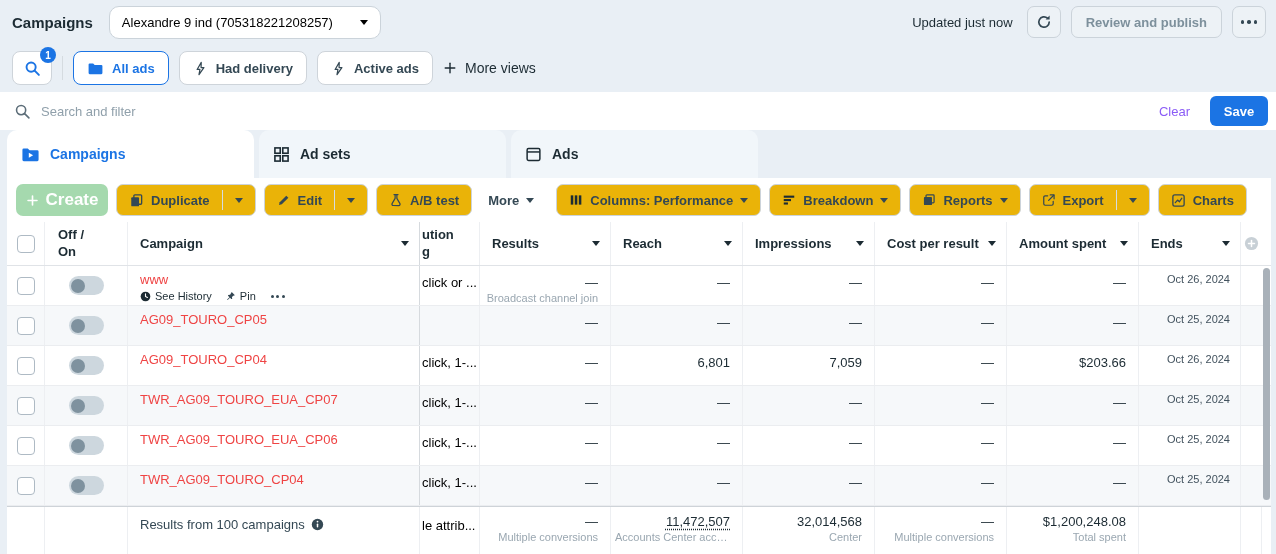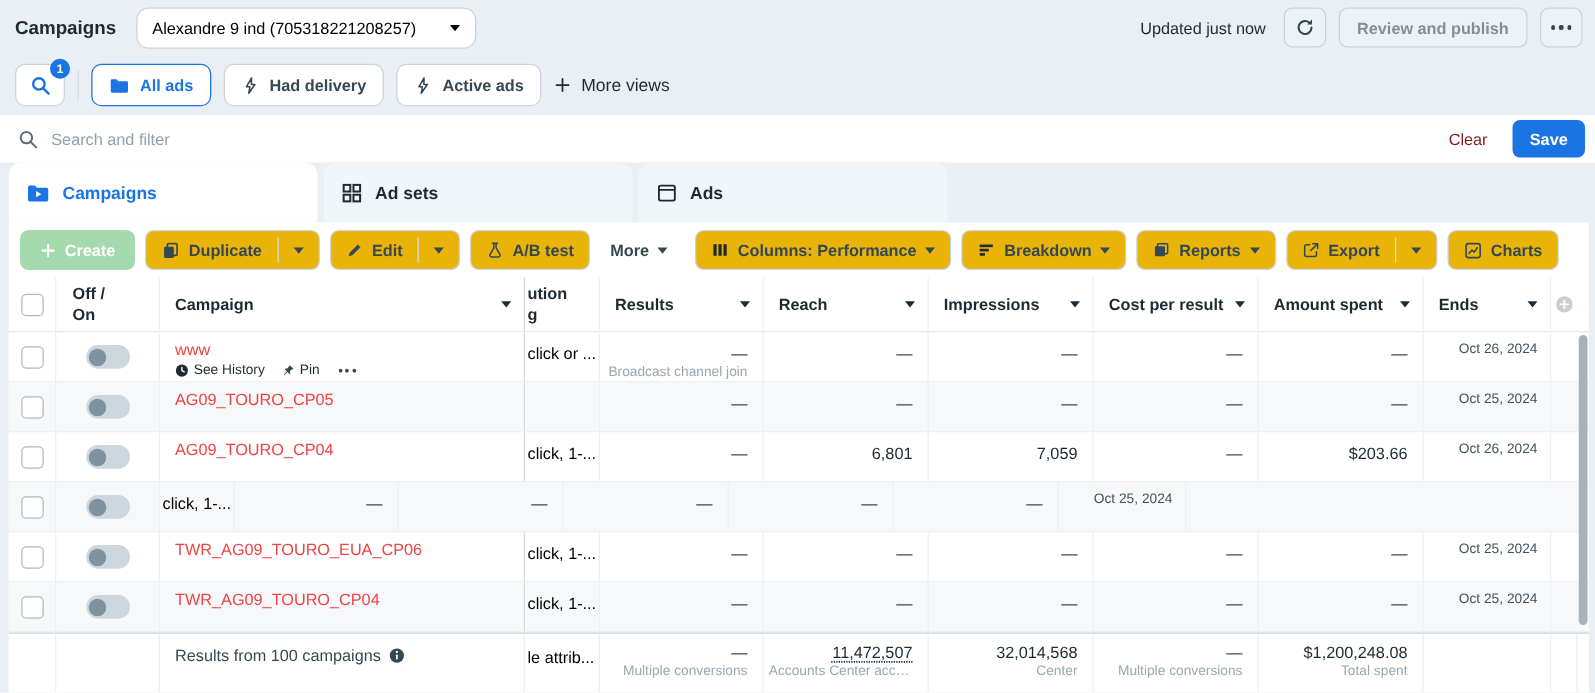--- a/index.html
+++ b/index.html
@@ -27,37 +27,37 @@
   .chip.active { border-color:#1b74e4; color:#1b74e4; }
   .badge { position:absolute; top:-5px; right:-5px; width:16px; height:16px; border-radius:50%; background:#1b74e4; color:#fff; font-size:10px; font-weight:bold; display:flex; align-items:center; justify-content:center; }
   .vdiv { width:1px; height:24px; background:#d5dbe0; }
   .textbtn { display:flex; align-items:center; gap:8px; font-size:14px; font-weight:400; color:#1c2b33; background:none; border:none; cursor:pointer; white-space:nowrap; }
   .date-btn { margin-left:auto; height:36px; border:1px solid #c4cfd8; border-radius:8px; background:#edf3f8; display:flex; align-items:center; gap:8px; padding:0 12px; font-size:13.5px; font-weight:600; color:#1c2b33; cursor:pointer; white-space:nowrap; }
 
   
   .searchrow { position:absolute; top:92px; left:0; right:0; height:38px; background:#fff; display:flex; align-items:center; padding:0 8px 0 14px; gap:10px; }
   .searchrow input { flex:1; border:none; outline:none; font-size:13px; font-family:inherit; color:#1c2b33; background:transparent; }
   .searchrow input::placeholder { color:#90a0ab; }
-  .clear-btn { background:none; border:none; font-size:13px; color:#7f1d1d; cursor:pointer; margin-right:10px; }
+  .clear-btn { background:none; border:none; font-size:13px; color:#8b5cf6; cursor:pointer; margin-right:10px; }
   .save-btn { width:58px; height:30px; background:#1b74e4; color:#fff; border:none; border-radius:6px; font-size:13px; font-weight:bold; cursor:pointer; }
 
   
   .tabsrow { position:absolute; top:130px; left:7px; height:48px; display:flex; gap:5px; }
   .tab { width:247px; height:48px; border-radius:10px 10px 0 0; display:flex; align-items:center; gap:10px; padding-left:14px; font-size:14px; font-weight:bold; cursor:pointer; }
   .tab.inactive { background:#f1f6fa; color:#1c2b33; }
   .tab.active { background:#fff; color:#1b74e4; }
 
   
   .panel { position:absolute; top:178px; left:7px; width:1264px; bottom:0; background:#fff; }
 
   .toolbar { height:44px; display:flex; align-items:center; padding:0 8px 0 9px; gap:8px; }
   .tgroup { height:32px; border:1px solid #ccd3da; border-radius:7px; background:#eab308; display:inline-flex; align-items:stretch; overflow:hidden; }
   .tgroup .seg { display:flex; align-items:center; gap:7px; padding:0 12px; font-size:13px; font-weight:600; color:#344854; cursor:pointer; white-space:nowrap; }
   .tgroup .gdiv { width:1px; background:#d6dce1; margin:5px 0; }
-  .create-btn { height:32px; width:92px; border:none; border-radius:7px; background:#a5d9ae; color:#fff; font-size:13px; font-weight:600; display:inline-flex; align-items:center; justify-content:center; gap:7px; }
+  .create-btn { height:32px; width:92px; border:none; border-radius:7px; background:#a5d9ae; color:#fff; font-size:17px; font-weight:600; display:inline-flex; align-items:center; justify-content:center; gap:7px; }
   .more-btn { border:none; background:none; height:32px; display:inline-flex; align-items:center; gap:7px; padding:0 8px; font-size:13px; font-weight:600; color:#344854; cursor:pointer; }
 
   
   .caret { display:inline-block; width:0; height:0; border-left:4.5px solid transparent; border-right:4.5px solid transparent; border-top:5.5px solid currentColor; }
   .table { position:relative; }
   .trow { display:flex; align-items:stretch; }
   .cell { border-right:1px solid #edeff2; overflow:hidden; flex-shrink:0; }
   .c-check { width:38px; display:flex; align-items:center; justify-content:center; }
   .c-toggle { width:83px; display:flex; align-items:center; justify-content:center; }
   .c-name { width:292px; border-right:1px solid #d6dade; padding:0 10px 0 12px; }
@@ -529,20 +529,21 @@
         <div class="cell c-plus"></div>
       </div>
 
       <div class="trow row alt">
         <div class="cell c-check">
             <span class="cb"></span>
           </div>
         <div class="cell c-toggle">
             <span class="toggle"></span>
           </div>
+        <div class="cell c-name"><a class="camp-link">TWR_AG09_TOURO_EUA_CP07</a></div>
         <div class="cell c-attr">
             <div class="attr-txt">click, 1-...</div>
           </div>
         <div class="cell c-results">
             <div class="val">—</div>
           </div>
         <div class="cell c-num">
             <div class="val">—</div>
           </div>
         <div class="cell c-num">

